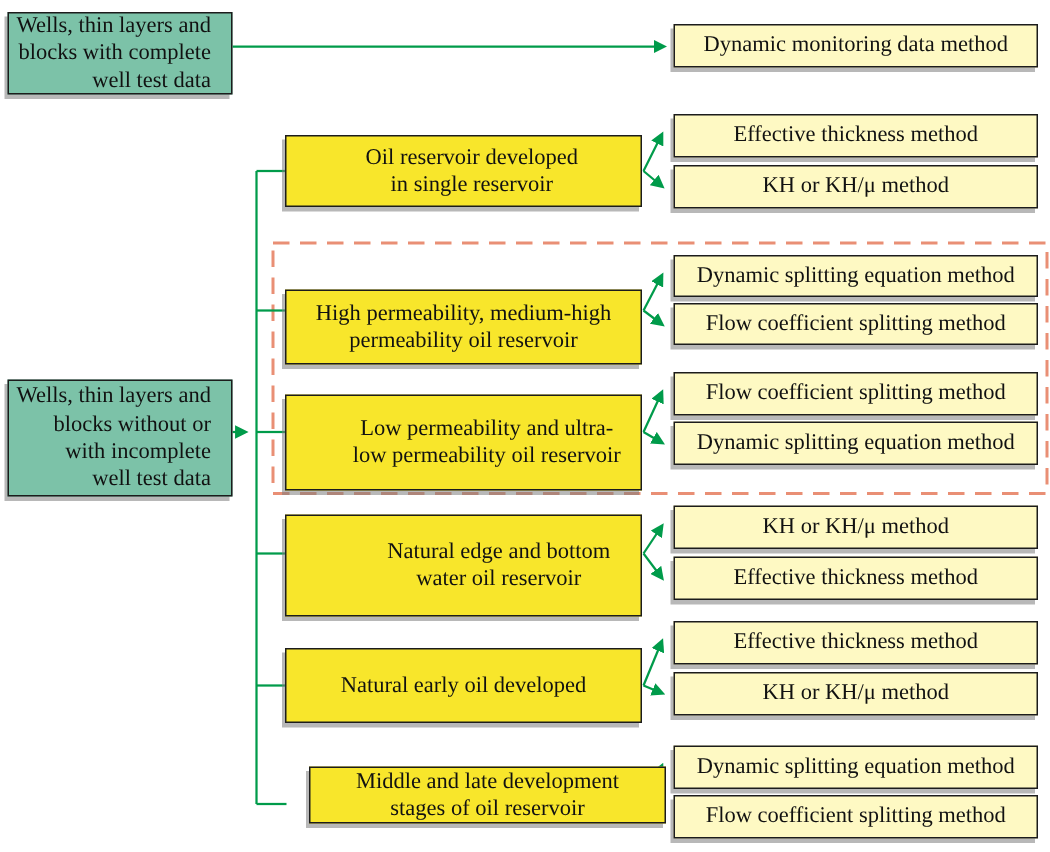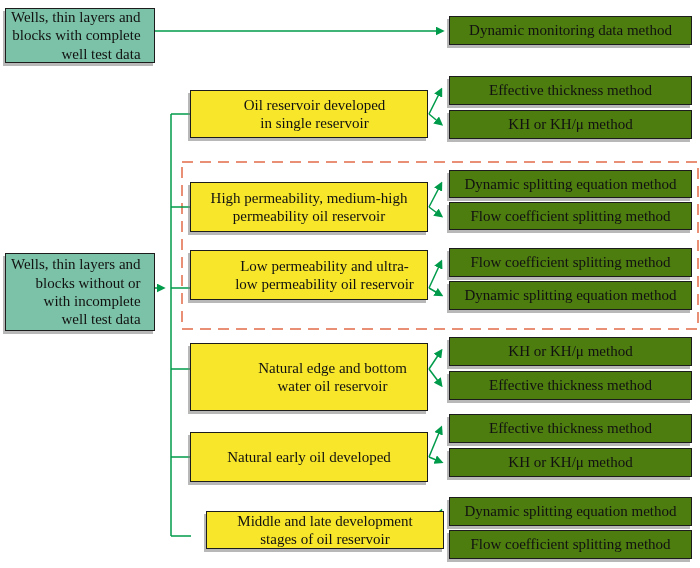--- a/index.html
+++ b/index.html
@@ -4,21 +4,21 @@
 <style>
   html,body{margin:0;padding:0;background:#ffffff;}
   .canvas{position:relative;width:700px;height:568px;background:#ffffff;overflow:hidden;
           font-family:"Liberation Serif", serif;}
   .canvas svg{position:absolute;left:0;top:0;}
   .box{position:absolute;box-sizing:border-box;display:flex;align-items:center;justify-content:center;
        text-align:center;white-space:pre-line;border:1.6px solid #1c1c1c;color:#111;
        font-size:15px;line-height:1.22;box-shadow:-2px 3px 0 rgba(125,125,125,0.55);}
   .teal{background:#7cc2a8;justify-content:flex-start;text-align:right;padding:2px 5px;}
   .yellow{background:#f8e62b;}
-  .olive{background:#4d7c0f;}
+  .olive{background:#fef9c3;}
 </style>
 </head>
 <body>
 
 <div class="canvas">
 
   <svg width="700" height="568">
     <defs>
       <marker id="arr" viewBox="0 0 10 10" refX="7" refY="5" markerWidth="9" markerHeight="9" markerUnits="userSpaceOnUse" orient="auto-start-reverse">
         <path d="M0,0 L10,5 L0,10 z" fill="#009b4a"></path>
@@ -62,23 +62,23 @@
 well test data</div>
   <div class="box teal" style="left:5px;top:253px;width:150px;height:78px;">Wells, thin layers and
 blocks without or
 with incomplete
 well test data</div>
 
   <div class="box olive" style="left:449px;top:16px;width:243px;height:29px;">Dynamic monitoring data method</div>
 
   <div class="box yellow" style="left:190px;top:90px;width:238px;height:48px;padding-left:11px;">Oil reservoir developed
 in single reservoir</div>
-  <div class="box yellow" style="left:190px;top:182px;width:238px;height:50px;">High permeability, medium-high
+  <div class="box yellow" style="left:190px;top:193px;width:238px;height:50px;">High permeability, medium-high
 permeability oil reservoir</div>
-  <div class="box yellow" style="left:190px;top:250px;width:238px;height:50px;padding-left:31px;">Low permeability and ultra-
+  <div class="box yellow" style="left:190px;top:263px;width:238px;height:64px;padding-left:31px;">Low permeability and ultra-
 low permeability oil reservoir</div>
   <div class="box yellow" style="left:190px;top:343px;width:238px;height:68px;padding-left:47px;">Natural edge and bottom
 water oil reservoir</div>
   <div class="box yellow" style="left:190px;top:432px;width:238px;height:50px;">Natural early oil developed</div>
   <div class="box yellow" style="left:190px;top:511px;width:238px;height:38px;margin-left:16px;">Middle and late development
 stages of oil reservoir</div>
 
   <div class="box olive" style="left:449px;top:76px;width:243px;height:29px;">Effective thickness method</div>
   <div class="box olive" style="left:449px;top:110px;width:243px;height:29px;">KH or KH/μ method</div>
 

